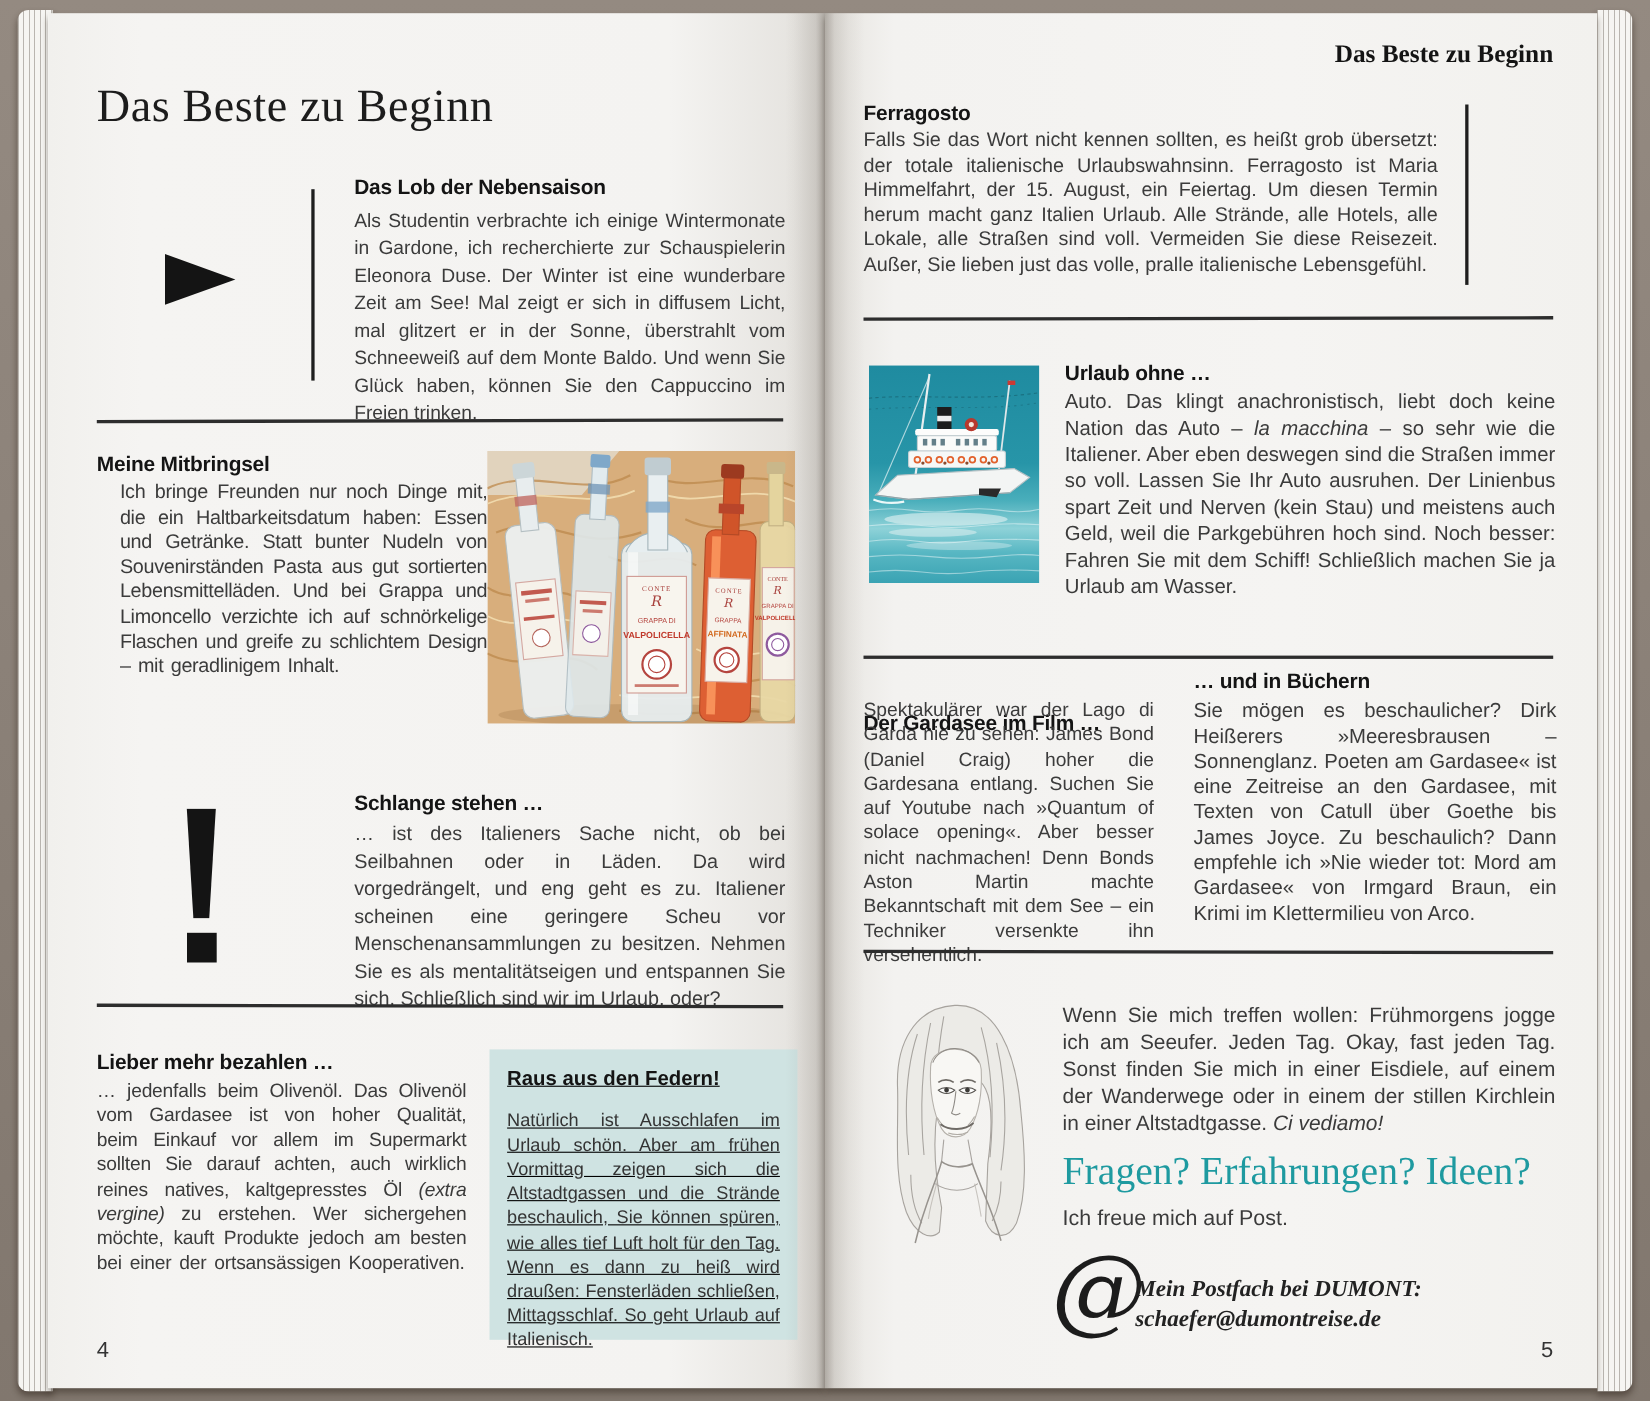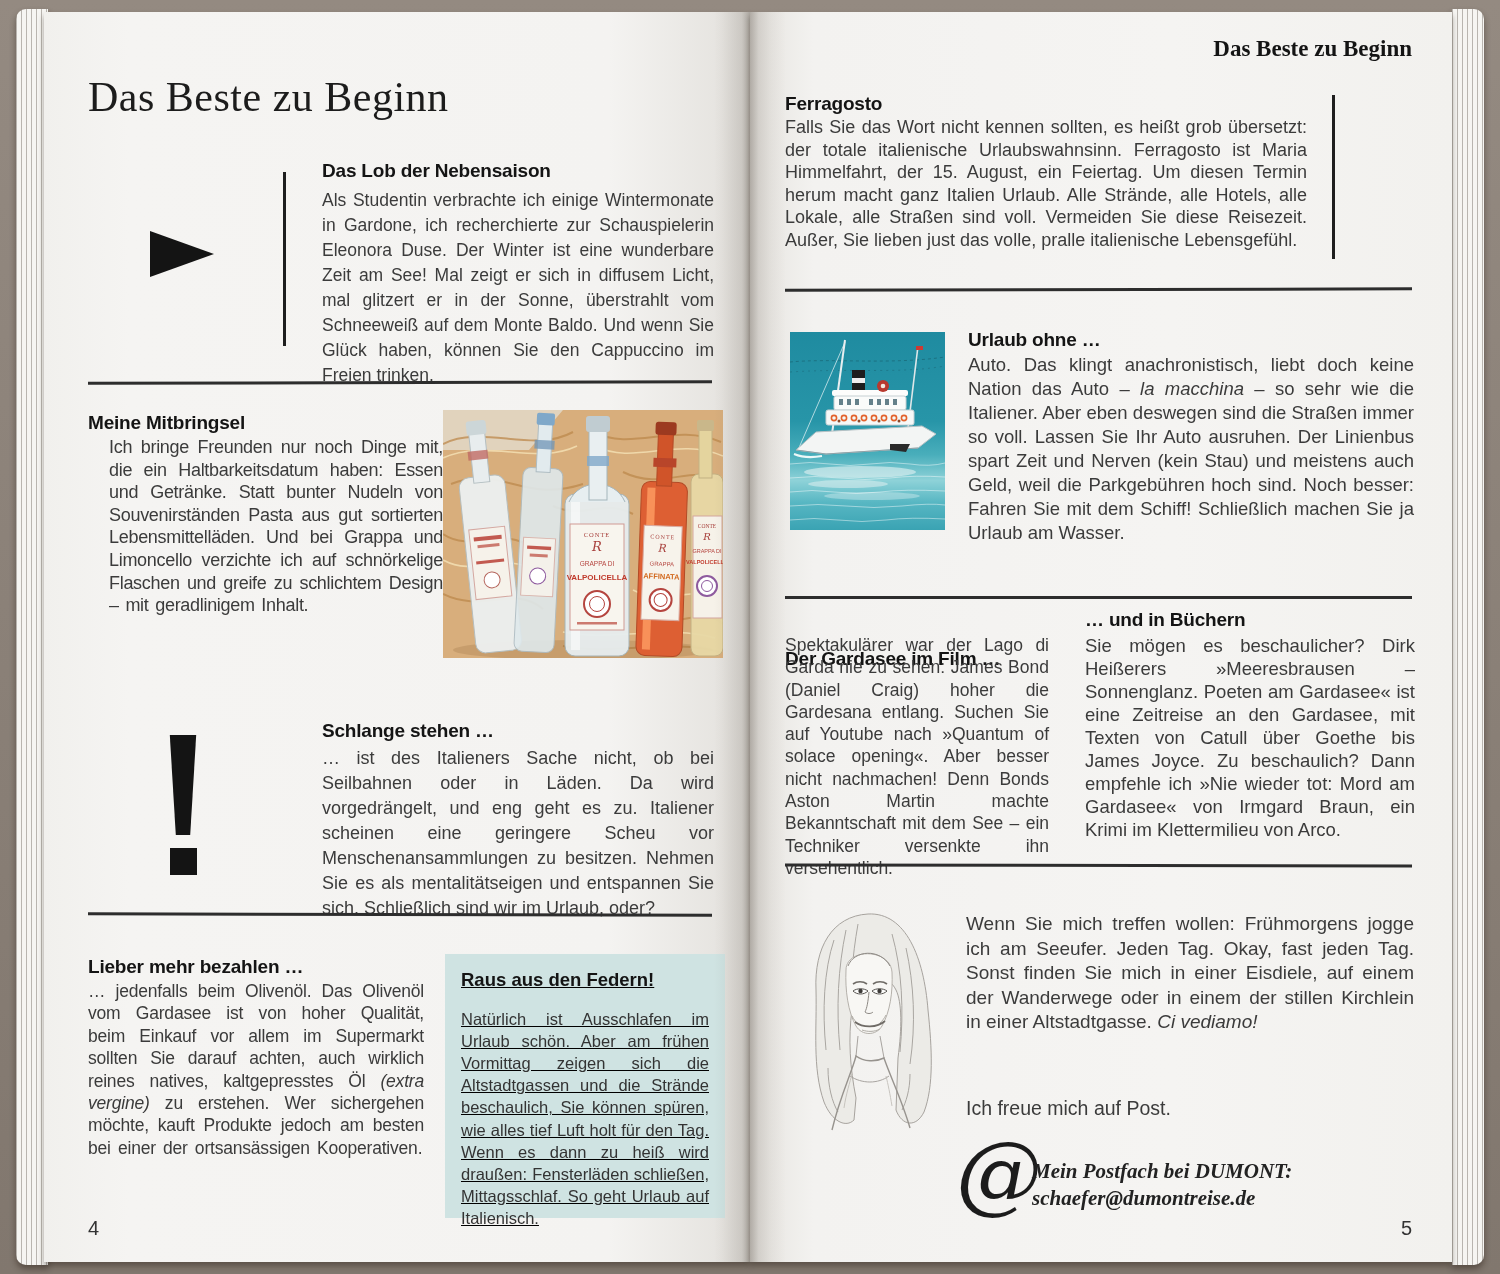--- a/index.html
+++ b/index.html
@@ -329,20 +329,21 @@
         <path d="M40,232 C48,198 60,174 64,158 C72,164 84,164 92,160 C98,178 110,202 118,230" stroke="#97938e" stroke-width="1.4" fill="none"></path>
         <path d="M58,178 C70,186 86,186 97,178" stroke="#a8a4a0" fill="none"></path>
         <g stroke="#bdb9b3" fill="none" opacity=".8">
           <path d="M52,210 C54,196 58,184 60,176"></path>
           <path d="M100,208 C98,196 96,186 94,178"></path>
         </g>
       </svg>
     </div>
 
     <p class="b meet-b"><span>Wenn Sie mich treffen wollen: Frühmorgens jogge ich am Seeufer. Jeden Tag. Okay, fast jeden Tag. Sonst finden Sie mich in einer Eisdiele, auf einem der Wanderwege oder in einem der stillen Kirchlein in einer Altstadtgasse. </span><i>Ci vediamo!</i></p>
+    <div class="cta">Fragen? Erfahrungen? Ideen?</div>
     <p class="cta-sub">Ich freue mich auf Post.</p>
 
     <div class="at">@</div>
     <div class="postbox">
       <div>Mein Postfach bei DUMONT:</div>
       <div>schaefer@dumontreise.de</div>
     </div>
 
     <div class="pagenum pn-right">5</div>
   </section>

